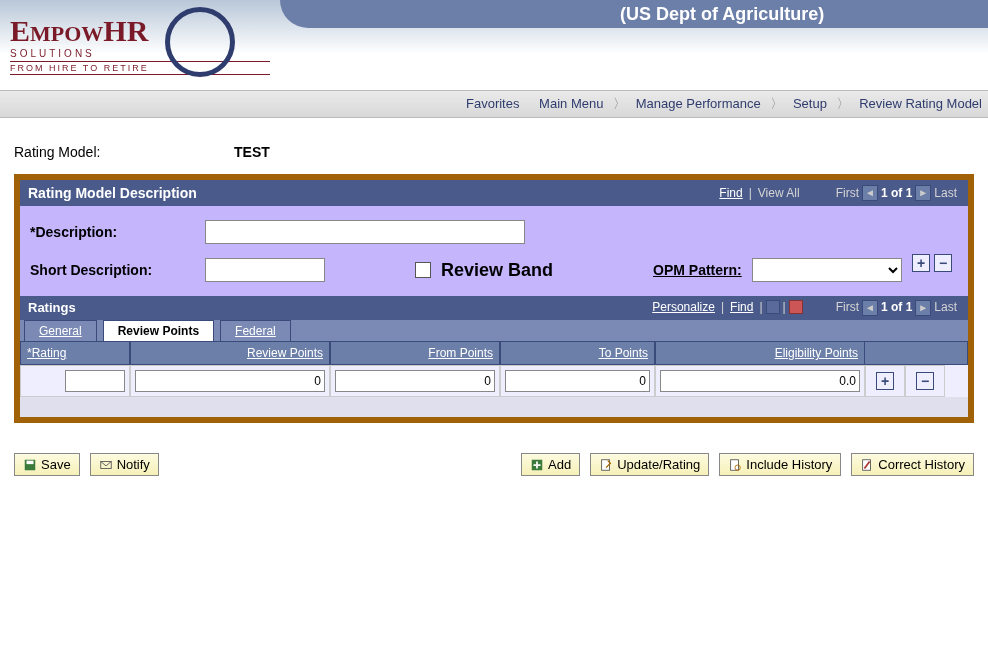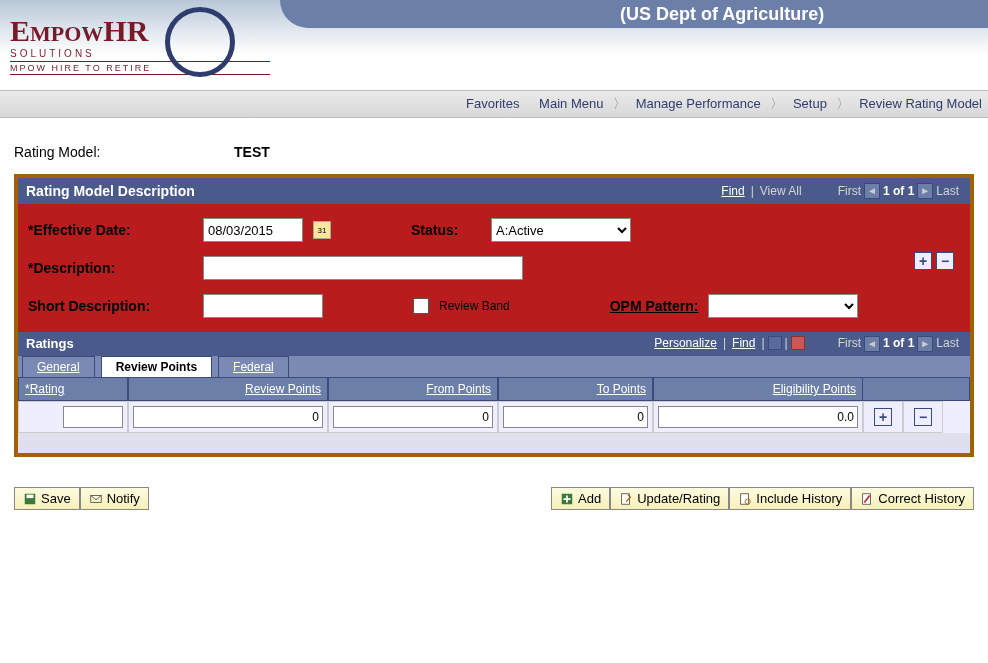--- a/index.html
+++ b/index.html
@@ -87,23 +87,23 @@
     color: #2f3c6e;
     font-size: 26px;
     margin: 20px 0 24px 0;
     font-weight: bold;
   }
   .field-row { margin: 6px 0; display: flex; align-items: center; }
   .label-bold { font-weight: normal; font-size: 14px; margin-right: 40px; min-width: 180px; }
   .val-bold { font-weight: bold; font-size: 14px; }
 
   .section-box {
-    border: 4px solid #a16207;
+    border: 6px solid #a16207;
     margin-top: 14px;
-    background: #b91c1c;
+    background: #c4b5fd;
   }
   .section-header {
     background: #4a5a8a;
     color: #fff;
     font-weight: bold;
     padding: 5px 8px;
     font-size: 14px;
     display: flex;
     align-items: center;
   }
@@ -224,20 +224,21 @@
     width: 100%;
     text-align: right;
     border: 1px solid #888;
     padding: 3px;
     height: 22px;
     font-size: 12px;
   }
   .action-bar {
     margin-top: 30px;
     display: flex;
+    gap: 10px;
   }
   .spacer-flex { flex: 1; }
   .btn {
     background: linear-gradient(#fdfbe0, #f6f0b8);
     border: 1px solid #888;
     padding: 3px 8px;
     font-size: 13px;
     cursor: pointer;
     display: inline-flex;
     align-items: center;
@@ -268,21 +269,21 @@
 
 <div class="banner">
   <div class="banner-curve"></div>
   <div class="banner-title">(US Dept of Agriculture)</div>
   <div class="logo-area">
     <div class="logo-ring"></div>
     <div class="logo-text">
       <span style="font-variant: small-caps;">E<span style="font-size:22px">MPOW</span></span><span style="color:#7a1a28;">HR</span>
     </div>
     <div style="font-size:10px;letter-spacing:3px;color:#7a1a28;">SOLUTIONS</div>
-    <div class="logo-sub">MPOW HIRE TO RETIRE</div>
+    <div class="logo-sub">FROM HIRE TO RETIRE</div>
   </div>
 </div>
 
 <div class="breadcrumb-bar">
   <span class="bc-link">Favorites</span>
   <span style="margin: 0 8px;"></span>
   <span class="bc-link">Main Menu</span>
   <span class="sep">〉</span>
   <span class="bc-link">Manage Performance</span>
   <span class="sep">〉</span>
@@ -310,42 +311,32 @@
       <span class="hdr-text" style="color:#fff;font-weight:bold;">1 of 1</span>
       <span class="nav-square">►</span>
       <span class="hdr-text">Last</span>
     </div>
     <div class="section-body section-body-rel">
       <div class="top-pm">
         <span class="plus-minus">+</span>
         <span class="plus-minus">−</span>
       </div>
 
-      <div class="form-row">
-        <span class="form-label">*Effective Date:</span>
-        <input type="text" class="fld" style="width: 100px;" value="08/03/2015">
-        <span class="cal-icon">31</span>
-        <span style="width:60px;"></span>
-        <span class="form-label" style="min-width:70px;">Status:</span>
-        <select class="fld" style="width:140px">
-          <option>A:Active</option>
-        </select>
-      </div>
 
       <div class="form-row">
         <span class="form-label">*Description:</span>
         <input type="text" class="fld" style="width: 320px;" value="">
       </div>
 
       <div class="form-row">
         <span class="form-label">Short Description:</span>
         <input type="text" class="fld" style="width: 120px;" value="">
         <span style="width:70px;"></span>
         <span class="checkbox-box"></span>
-        <span style="font-weight:normal;font-size:12px;">Review Band</span>
+        <span style="font-weight:bold;font-size:18px;">Review Band</span>
         <span style="width:80px;"></span>
         <span style="font-weight:bold;font-size:14px;text-decoration:underline;">OPM Pattern:</span>
         <select class="fld" style="width:150px">
           <option></option>
         </select>
       </div>
 
       <div style="margin: 0 -10px -14px -10px;">
         <div class="subsection-header">
           <span class="title" style="flex:1">Ratings</span>

